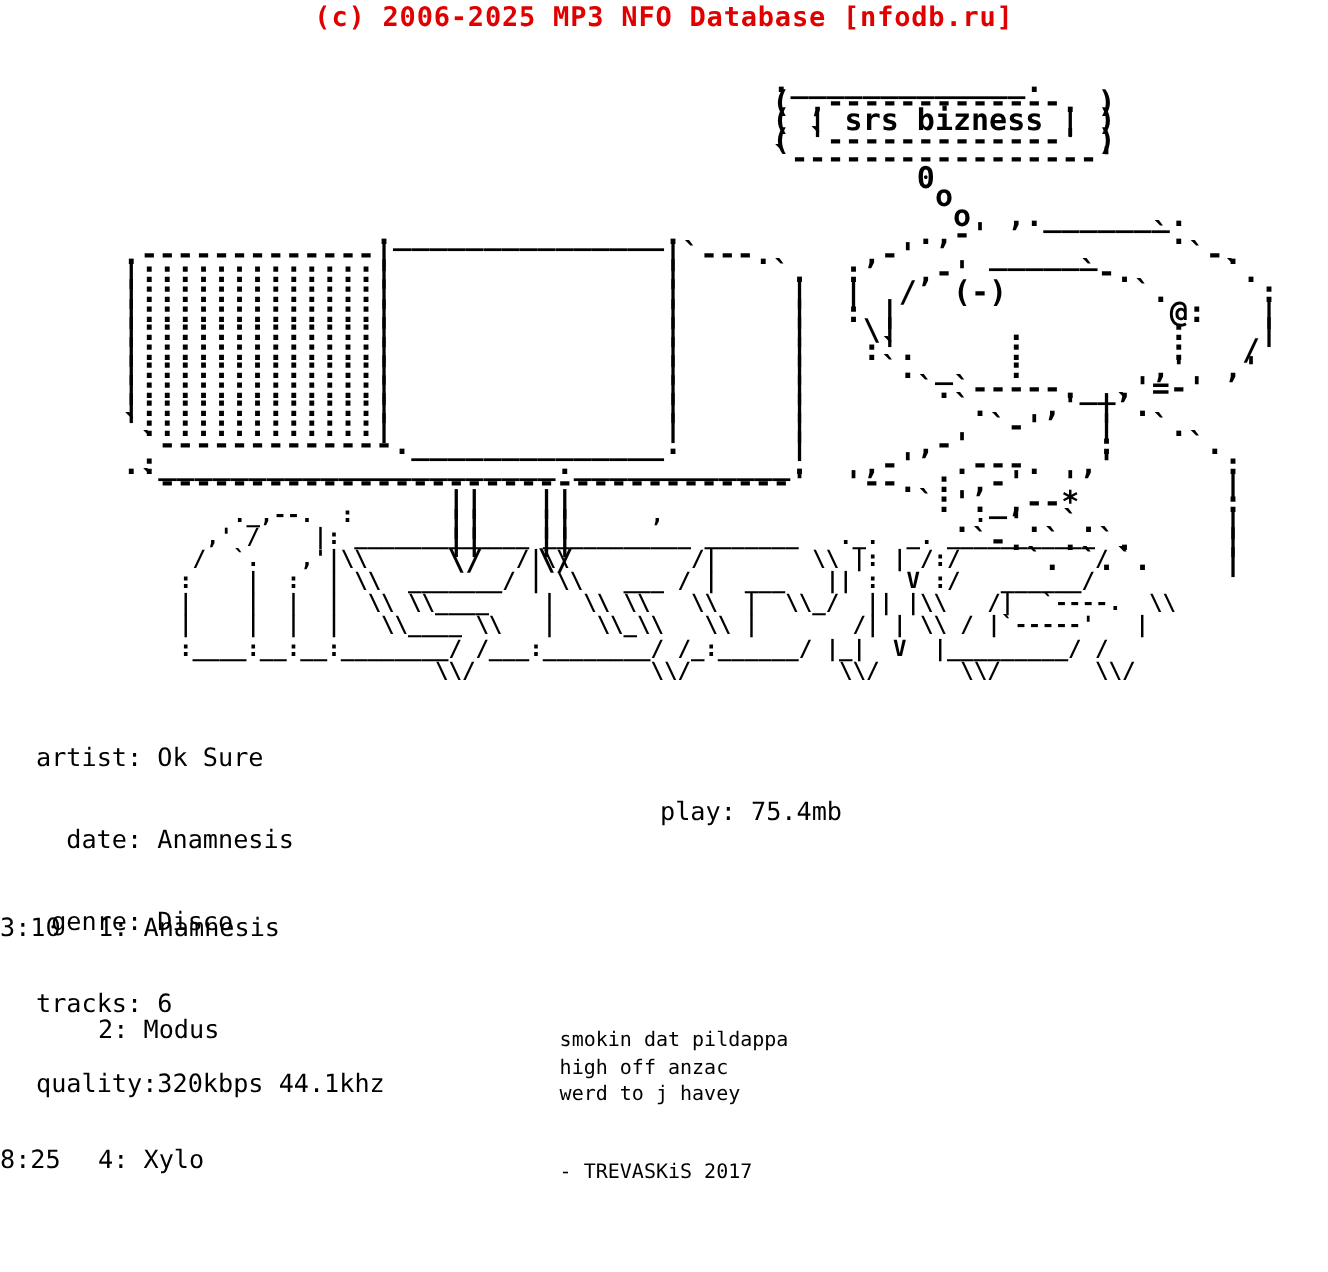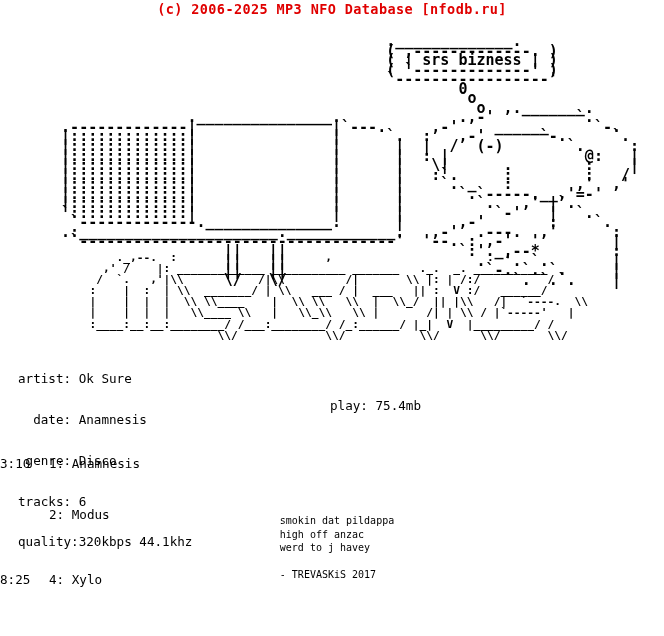--- a/index.html
+++ b/index.html
@@ -139,21 +139,21 @@
     line-height: 13.6px;
     white-space: pre;
     text-align: center;
   }
   .footer-inner {
     display: inline-block;
     text-align: left;
     margin-left: 10px;
   }
   .footer-sign {
-    margin-top: 13px;
+    margin-top: 25px;
     white-space: pre;
   }
 </style>
 </head>
 <body>
 
 <div class="nfo-header">(c) 2006-2025 MP3 NFO Database [nfodb.ru]</div>
 
 <div class="ascii-art"><span class="art-inner">                                        ._____________.
                                         ( ,-------------. )

